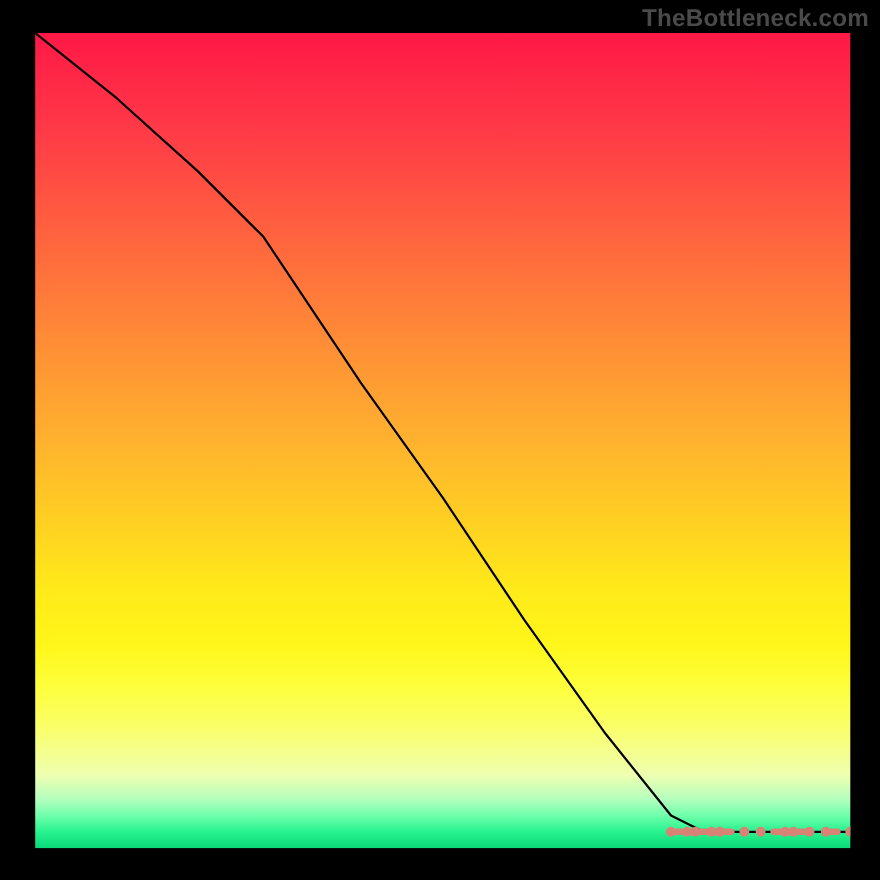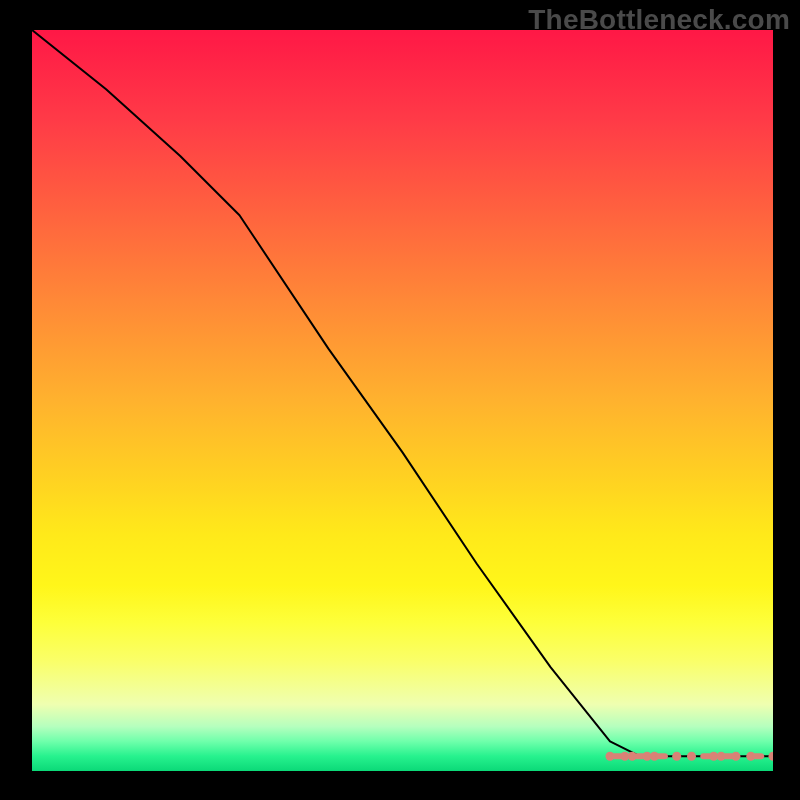--- a/index.html
+++ b/index.html
@@ -15,21 +15,21 @@
     position: relative;
     width: 800px;
     height: 800px;
     background: #000;
   }
   .source {
     position: absolute;
     top: 4px;
     right: 10px;
     color: #4a4a4a;
-    font-size: 28px;
+    font-size: 22px;
     font-weight: 600;
     letter-spacing: 0.2px;
     user-select: none;
   }
   .plot-area {
     position: absolute;
     top: 30px;
     left: 32px;
     width: 741px;
     height: 741px;

